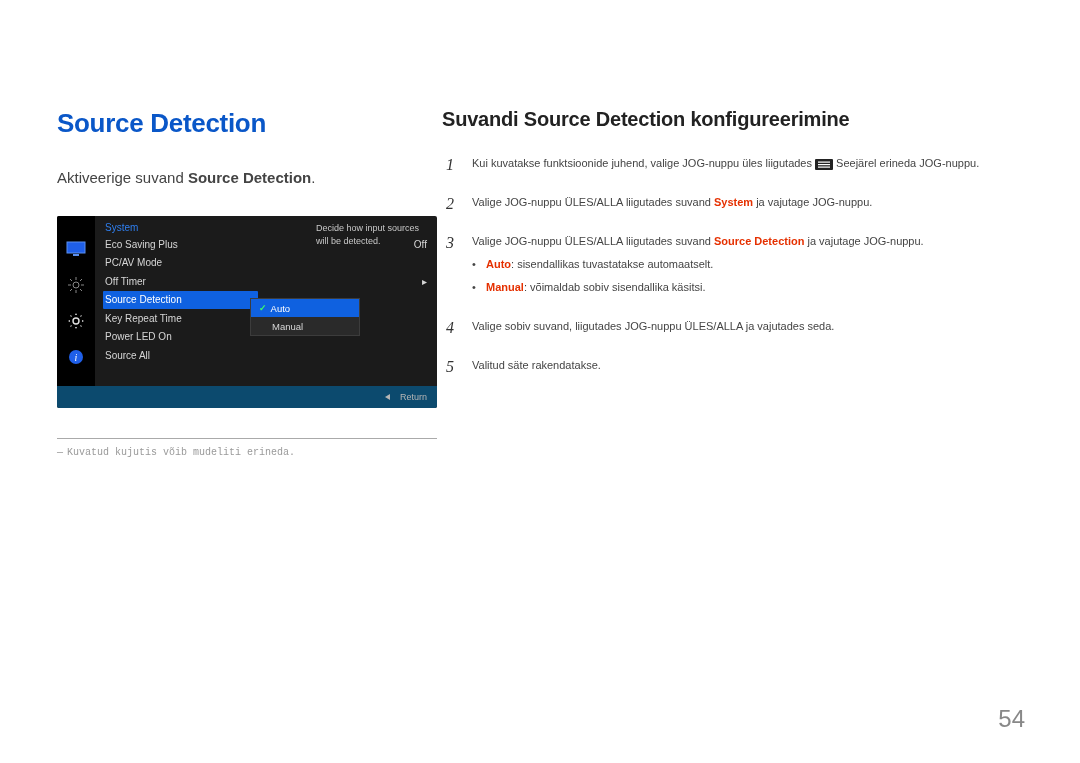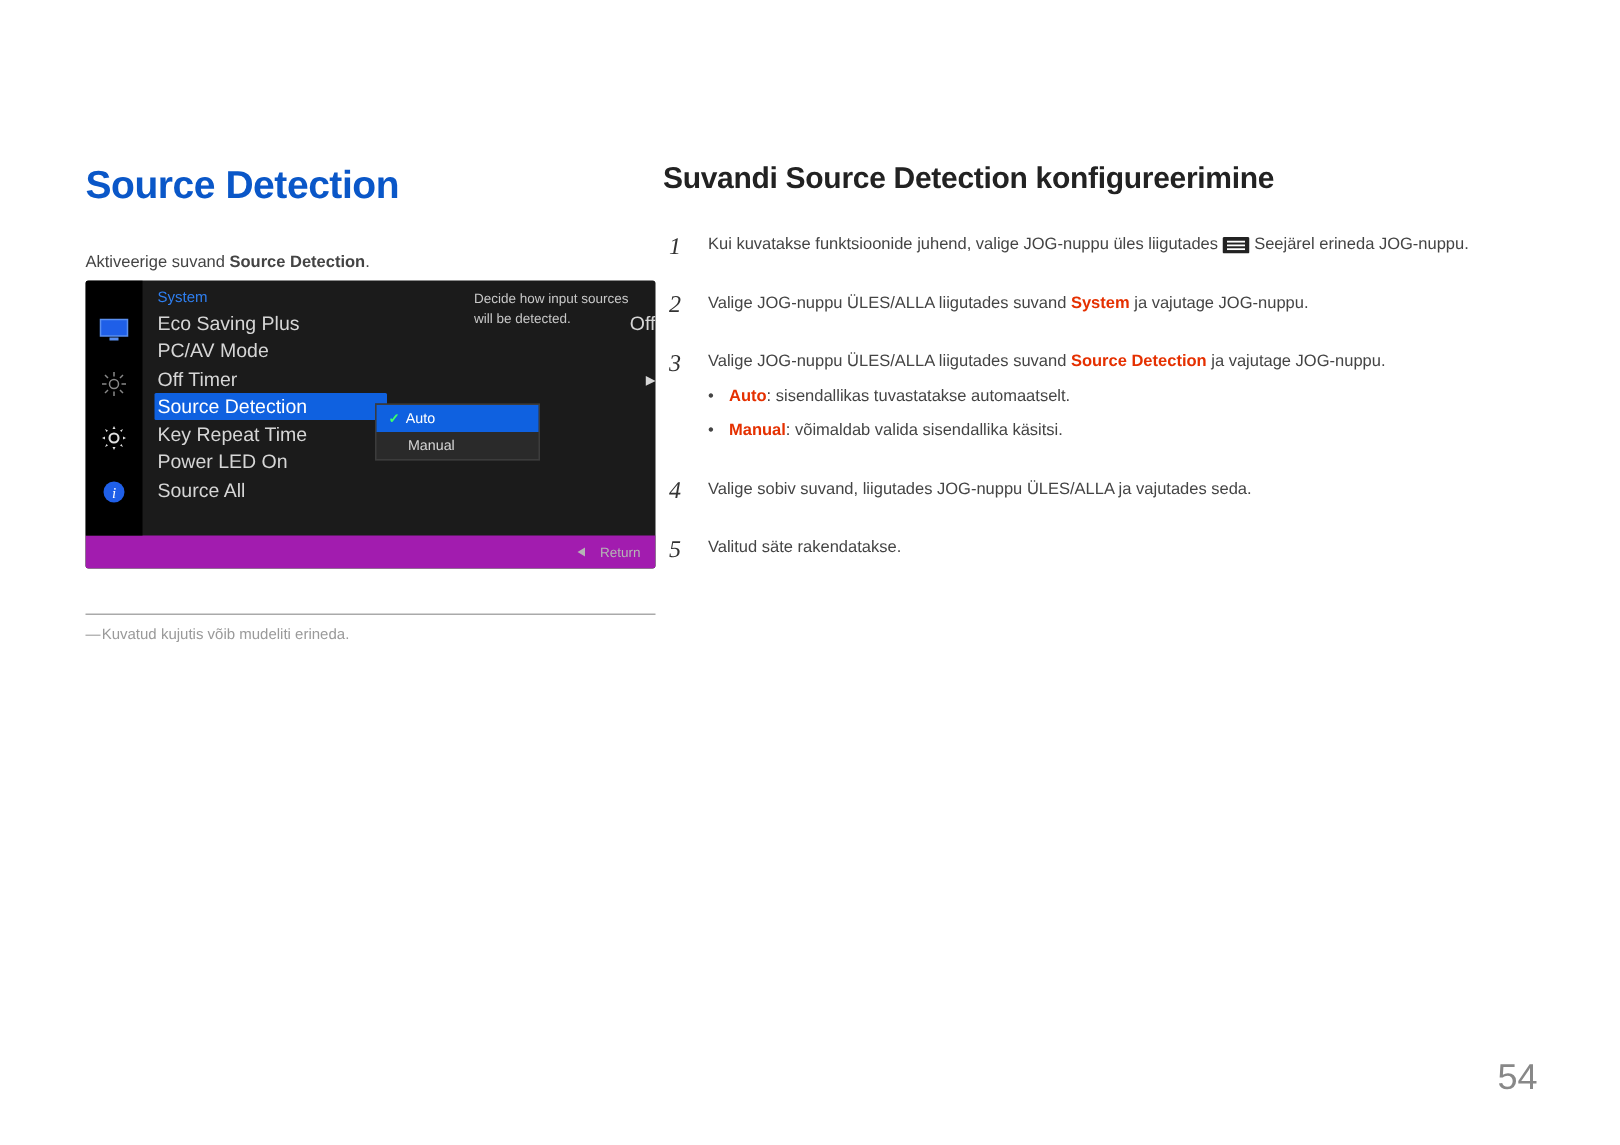--- a/index.html
+++ b/index.html
@@ -1,42 +1,42 @@
 <!DOCTYPE html>
 <html><head>
 <meta charset="utf-8">
 <style>
   * { margin: 0; padding: 0; box-sizing: border-box; }
   body { width: 1080px; height: 763px; background: #fff; font-family: Arial, Helvetica, sans-serif; color: #3a3a3a; position: relative; }
   .page { padding: 108px 55px 0 57px; display: flex; }
   .left-col { width: 380px; flex-shrink: 0; }
   .right-col { flex: 1; padding-left: 5px; }
   .title-main { font-size: 26px; color: #0a57c8; font-weight: 700; letter-spacing: -0.3px; margin-bottom: 30px; }
-  .intro { font-size: 11px; color: #444; margin-bottom: 6px; }
+  .intro { font-size: 15px; color: #444; margin-bottom: 30px; }
   .intro strong { font-weight: 700; }
   .osd { background: #1b1b1b; border-radius: 2px; overflow: hidden; width: 380px; }
   .osd-body { display: flex; height: 170px; }
   .osd-icons { width: 38px; background: #000; display: flex; flex-direction: column; align-items: center; padding-top: 22px; gap: 14px; }
   .osd-icons .ic { width: 22px; height: 22px; display:flex; align-items:center; justify-content:center; }
   .monitor-ic svg, .sun-ic svg, .gear-ic svg, .info-ic svg { display:block; }
   .osd-main { flex: 1; position: relative; }
   .osd-header { font-size: 10px; color: #2f7ff0; padding: 6px 10px 2px; }
   .osd-list { padding: 0 0 0 10px; }
-  .osd-row { display:flex; align-items:center; height:18.5px; font-size:13px; color:#d6d6d6; }
+  .osd-row { display:flex; align-items:center; height:18.5px; font-size:10px; color:#d6d6d6; padding-right:10px; }
   .osd-row .lbl { flex:1; }
   .osd-row.hi { background:#0f61e0; color:#fff; margin-left:-2px; padding-left:2px; border-radius:1px; width:155px; }
   .osd-sub { position:absolute; top:82px; left:155px; width:110px; background:#2a2a2a; border:1px solid #3c3c3c; }
   .osd-sub .sub-row { height:18px; font-size:9.5px; color:#d6d6d6; display:flex; align-items:center; padding:0 8px; gap:4px; }
   .osd-sub .sub-row.hi { background:#0f61e0; color:#fff; }
   .check { color:#3cff6a; font-size:9px; font-weight:bold; }
   .tooltip { position:absolute; top:6px; right:16px; width:105px; font-size:9px; color:#c8c8c8; line-height:1.4; }
-  .osd-footer { height:22px; background:#a21caf; display:flex; justify-content:flex-end; align-items:center; padding-right:10px; gap:10px; font-size:9px; color:#b5b5b5; }
+  .osd-footer { height:22px; background:#0c4a6e; display:flex; justify-content:flex-end; align-items:center; padding-right:10px; gap:10px; font-size:9px; color:#b5b5b5; }
   .tri-left { width:0; height:0; border-top:3px solid transparent; border-bottom:3px solid transparent; border-right:5px solid #b5b5b5; }
   .caption-divider { border-top:1px solid #aaa; margin-top:30px; width:100%; }
-  .caption { font-size:10px; color:#9a9a9a; margin-top:8px; }
+  .caption { font-size:10px; color:#9a9a9a; margin-top:8px;font-family:Liberation Mono, monospace; }
   .caption::before { content:"―  "; color:#9a9a9a; letter-spacing:-1px; }
 
   .title-sub { font-size: 20px; font-weight: 700; color: #222; margin-bottom: 22px; letter-spacing:-0.2px; }
   .steps { display:flex; flex-direction:column; gap:14px; }
   .step { display:flex; gap:14px; font-size:11px; line-height:1.55; color:#444; }
   .num { font-size:16px; font-weight:400; width:16px; flex-shrink:0; color:#333; font-family:"Times New Roman",serif; font-style:italic; text-align:center; }
   .step-body { flex:1; padding-top:2px; }
   .red { color:#e53000; font-weight:700; }
   .jog-ic { display:inline-block; width:18px; height:11px; vertical-align:middle; }
   .jog-ic svg { display:block; }
@@ -169,21 +169,21 @@
         <div class="num">3</div>
         <div class="step-body">
           <span>Valige JOG-nuppu ÜLES/ALLA liigutades suvand </span><span class="red">Source Detection</span><span> ja vajutage JOG-nuppu.</span>
           <div class="bullets">
             <div class="b">
                 <span class="dot">•</span>
                 <span><span class="red">Auto</span><span>: sisendallikas tuvastatakse automaatselt.</span></span>
               </div>
             <div class="b">
                 <span class="dot">•</span>
-                <span><span class="red">Manual</span><span>: võimaldab valida sisendallika käsitsi.</span></span>
+                <span><span class="red">Manual</span><span>: võimaldab sobiv sisendallika käsitsi.</span></span>
               </div>
           </div>
         </div>
       </div>
 
       <div class="step">
         <div class="num">4</div>
         <div class="step-body">Valige sobiv suvand, liigutades JOG-nuppu ÜLES/ALLA ja vajutades seda.</div>
       </div>
 

